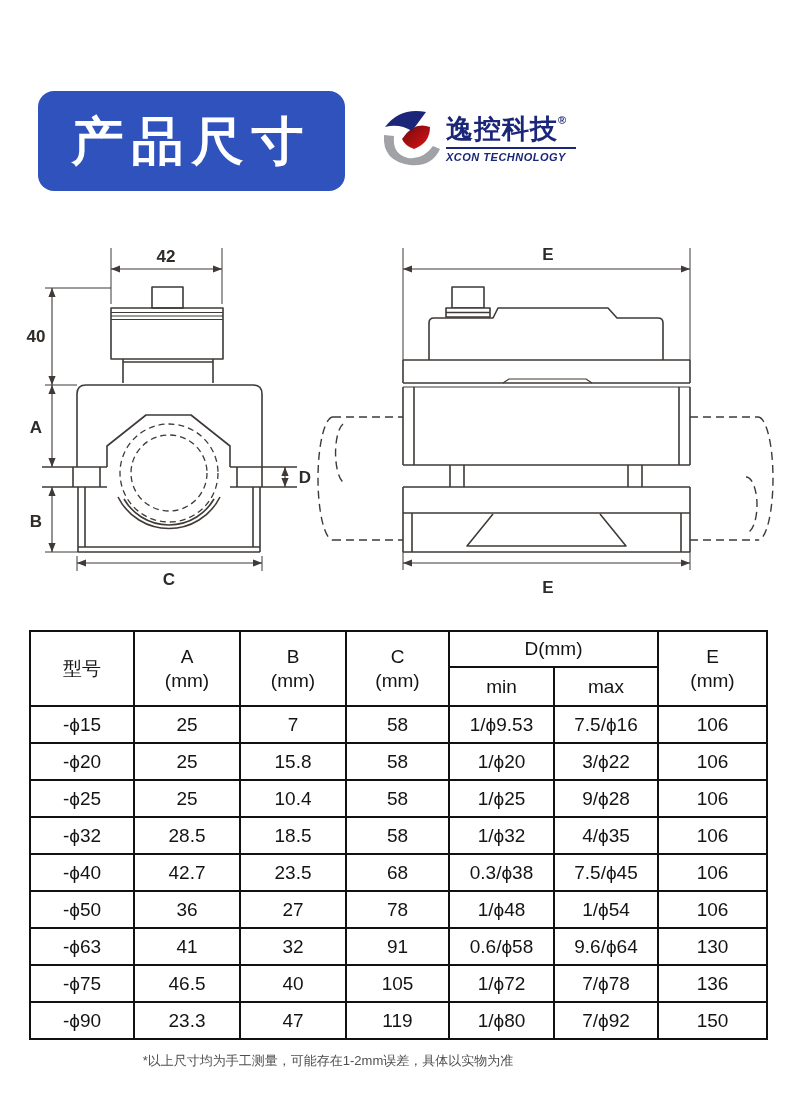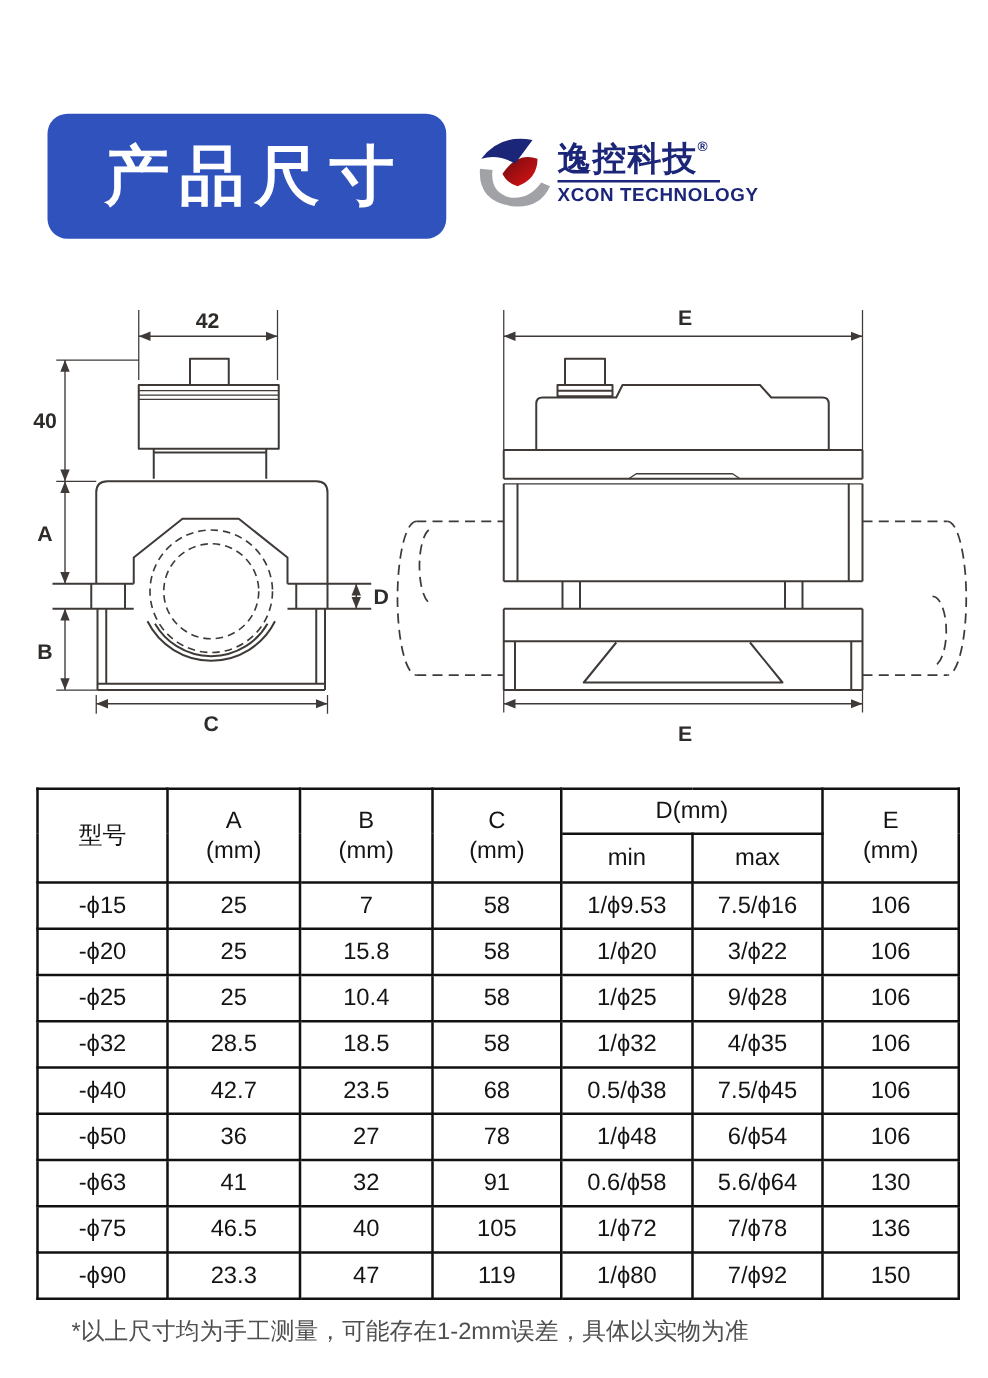--- a/index.html
+++ b/index.html
@@ -10,46 +10,46 @@
   .banner{position:absolute;left:38px;top:91px;width:307px;height:100px;
           border-radius:16px;display:flex;align-items:center;justify-content:center;}
   .banner-title{color:#ffffff;font-size:52px;font-weight:bold;letter-spacing:8px;line-height:1;}
 
   .logo{position:absolute;left:372px;top:100px;width:210px;height:78px;display:flex;align-items:center;}
   .logo-mark{width:74px;height:72px;flex:0 0 auto;}
   .logo-text{margin-left:0;display:flex;flex-direction:column;align-items:flex-start;}
   .logo-cn{font-size:27px;font-weight:bold;line-height:1.05;letter-spacing:1px;white-space:nowrap;}
   .logo-reg{font-size:11px;vertical-align:top;font-weight:bold;}
   .logo-rule{width:130px;height:2px;margin:3px 0 2px 0;}
-  .logo-en{font-size:15px;font-weight:bold;letter-spacing:0.5px;white-space:nowrap;}
+  .logo-en{font-size:11px;font-weight:bold;font-style:italic;letter-spacing:0.5px;white-space:nowrap;}
 
   
   .drawing{position:absolute;}
   .dim-label{font-family:"Liberation Sans",sans-serif;font-weight:bold;font-size:17px;fill:#2e2b29;}
 
   
   .dims-table{position:absolute;left:29px;top:630px;width:737px;border-collapse:collapse;
               table-layout:fixed;font-size:19px;color:#141414;}
   .dims-table th,.dims-table td{border:2px solid #111111;text-align:center;vertical-align:middle;
               padding:0;font-weight:normal;line-height:1.25;}
   .dims-table thead tr:first-child th{height:34px;}
   .dims-table thead tr:last-child th{height:37px;}
   .dims-table tbody td{height:35px;}
   .hdr-two-line span{display:block;}
 
   
   .footnote{position:absolute;left:0;top:1052px;width:656px;text-align:center;
-            font-size:19px;color:#4f4f4f;}
+            font-size:13px;color:#4f4f4f;}
 </style>
 </head>
 <body>
 
 <div class="page">
 
-  <div class="banner" style="background:#2F52BD;padding-left:12px;">
+  <div class="banner" style="background:#2F52BD;">
     <div class="banner-title">产品尺寸</div>
   </div>
 
   <div class="logo">
     <svg class="logo-mark" viewBox="0 0 74 72" aria-hidden="true">
       <defs>
         <linearGradient id="redg" x1="0" y1="0" x2="1" y2="1">
           <stop offset="0" stop-color="#6e0a0e"></stop>
             <stop offset="1" stop-color="#e01414"></stop>
         </linearGradient>
@@ -233,40 +233,40 @@
           <td>58</td>
           <td>1/ϕ32</td>
           <td>4/ϕ35</td>
           <td>106</td>
         </tr>
         <tr>
           <td>-ϕ40</td>
           <td>42.7</td>
           <td>23.5</td>
           <td>68</td>
-          <td>0.5/ϕ38</td>
+          <td>0.3/ϕ38</td>
           <td>7.5/ϕ45</td>
           <td>106</td>
         </tr>
         <tr>
           <td>-ϕ50</td>
           <td>36</td>
           <td>27</td>
           <td>78</td>
           <td>1/ϕ48</td>
-          <td>6/ϕ54</td>
+          <td>1/ϕ54</td>
           <td>106</td>
         </tr>
         <tr>
           <td>-ϕ63</td>
           <td>41</td>
           <td>32</td>
           <td>91</td>
           <td>0.6/ϕ58</td>
-          <td>5.6/ϕ64</td>
+          <td>9.6/ϕ64</td>
           <td>130</td>
         </tr>
         <tr>
           <td>-ϕ75</td>
           <td>46.5</td>
           <td>40</td>
           <td>105</td>
           <td>1/ϕ72</td>
           <td>7/ϕ78</td>
           <td>136</td>

